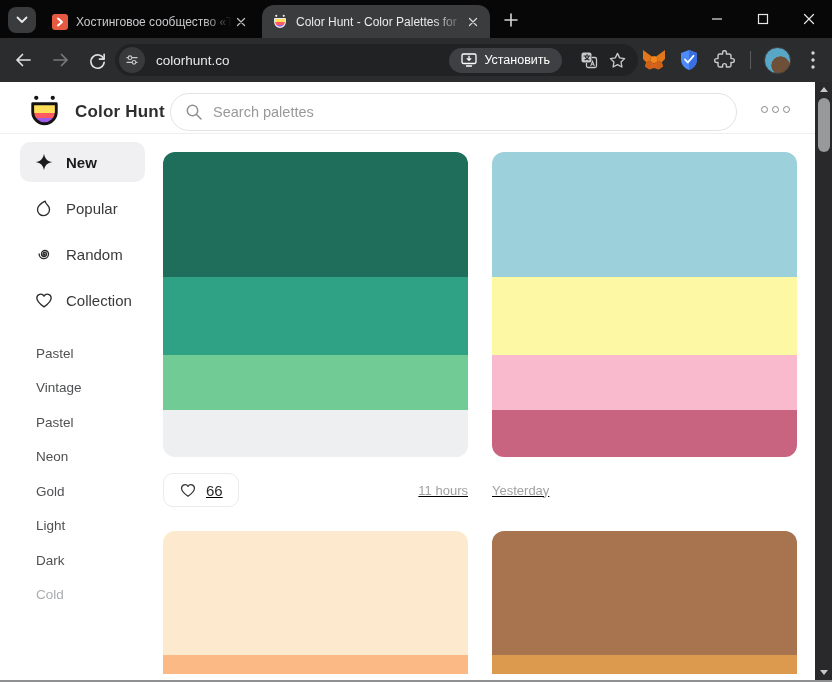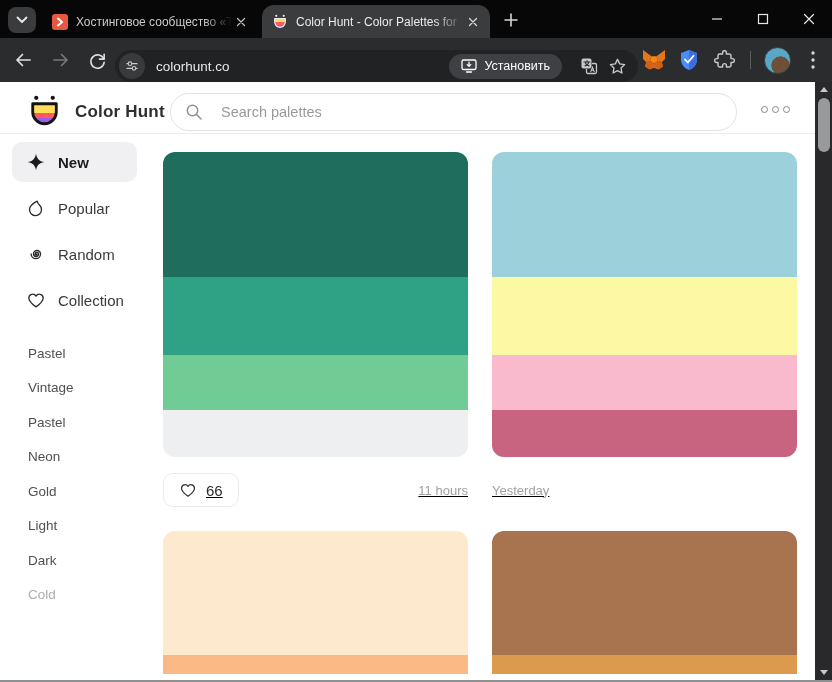--- a/index.html
+++ b/index.html
@@ -22,44 +22,44 @@
   .newtab-btn { position:absolute; left:500px; top:9px; width:22px; height:22px; display:flex; align-items:center; justify-content:center; }
   .win-controls { position:absolute; right:0; top:0; height:38px; display:flex; }
   .win-btn { width:46px; height:38px; display:flex; align-items:center; justify-content:center; }
 
   
   .toolbar { position:relative; height:44px; background:#2B2C2E; display:flex; align-items:center; }
   .nav-btn { width:30px; height:30px; display:flex; align-items:center; justify-content:center; border-radius:50%; }
   .nav-btn.back { margin-left:8px; }
   .nav-btn.fwd { margin-left:8px; }
   .nav-btn.reload { margin-left:6px; }
-  .omnibox { position:absolute; left:115px; top:12px; width:523px; height:32px; background:#212224; border-radius:16px; display:flex; align-items:center; padding:0 10px 0 4px; }
+  .omnibox { position:absolute; left:115px; top:6px; width:523px; height:32px; background:#212224; border-radius:16px; display:flex; align-items:center; padding:0 10px 0 4px; }
   .site-chip { width:26px; height:26px; border-radius:50%; background:#393A3C; display:flex; align-items:center; justify-content:center; flex:0 0 26px; }
   .url-text { margin-left:11px; font-size:13.5px; color:#E7E8E9; flex:1; white-space:nowrap; }
   .install-chip { height:25px; border-radius:13px; background:#3E4043; color:#FFFFFF; font-size:12.5px; display:flex; align-items:center; gap:7px; padding:0 12px; margin-right:10px; white-space:nowrap;justify-content:space-between; }
   .omni-icon { width:22px; height:22px; display:flex; align-items:center; justify-content:center; margin-left:6px; }
   .ext-area { position:absolute; left:641px; top:0; height:44px; display:flex; align-items:center; gap:9px; }
   .ext-icon { width:26px; height:26px; display:flex; align-items:center; justify-content:center; }
   .toolbar-sep { width:1px; height:18px; background:#5B5C5E; margin:0 4px; }
   .avatar { width:27px; height:27px; border-radius:50%; background:radial-gradient(circle at 62% 70%, #6E4F38 0 38%, #58A7C6 40%); border:1px solid #444; overflow:hidden; }
   .kebab-btn { width:26px; height:26px; display:flex; align-items:center; justify-content:center; }
 
   
   .page { position:relative; height:600px; background:#fff; overflow:hidden; }
   .page-header { position:relative; height:52px; border-bottom:1px solid #EFEFF0; }
   .brand-wrap { position:absolute; left:28px; top:12px; display:flex; align-items:center; gap:14px; }
   .brand-name { font-size:17px; font-weight:700; color:#2E2E30; letter-spacing:.2px; }
-  .search-bar { position:absolute; left:170px; top:11px; width:567px; height:38px; border:1.5px solid #E2E3E5; border-radius:19px; display:flex; align-items:center; padding:0 14px; gap:18px; background:#fff; }
+  .search-bar { position:absolute; left:170px; top:11px; width:567px; height:38px; border:1.5px solid #E2E3E5; border-radius:19px; display:flex; align-items:center; padding:0 14px; gap:10px; background:#fff; }
   .search-input { border:none; outline:none; flex:1; font-size:14.5px; color:#333; font-family:"Liberation Sans",sans-serif; background:transparent; }
   .search-input::placeholder { color:#98999B; }
   .more-menu { position:absolute; right:42px; top:24px; display:flex; gap:4px; }
   .dot-o { width:7px; height:7px; border:1.5px solid #85868A; border-radius:50%; }
 
   .content { display:flex; }
-  aside { width:163px; flex:0 0 163px; padding:8px 0 0 12px; }
+  aside { width:163px; flex:0 0 163px; padding:8px 0 0 20px; }
   .nav-item { width:125px; height:40px; margin-bottom:6px; border-radius:10px; display:flex; align-items:center; padding-left:14px; gap:12px; font-size:15px; color:#3A3A3C; font-weight:500; }
   .nav-item.active { background:#F0F0F2; color:#1B1B1D; font-weight:700; }
   .nav-icon { width:20px; height:20px; flex:0 0 20px; }
   .tag-list { margin-top:16px; }
   .tag { height:34.5px; display:flex; align-items:center; padding-left:16px; font-size:13.5px; color:#4F5052; }
   .tag.muted-1 { color:#8E8F91; }
   .tag.muted-2 { color:#ACADAF; }
 
   main { width:634px; padding-top:18px; }
   #palette-grid { display:grid; grid-template-columns:305px 305px; column-gap:24px;text-decoration:underline; }

